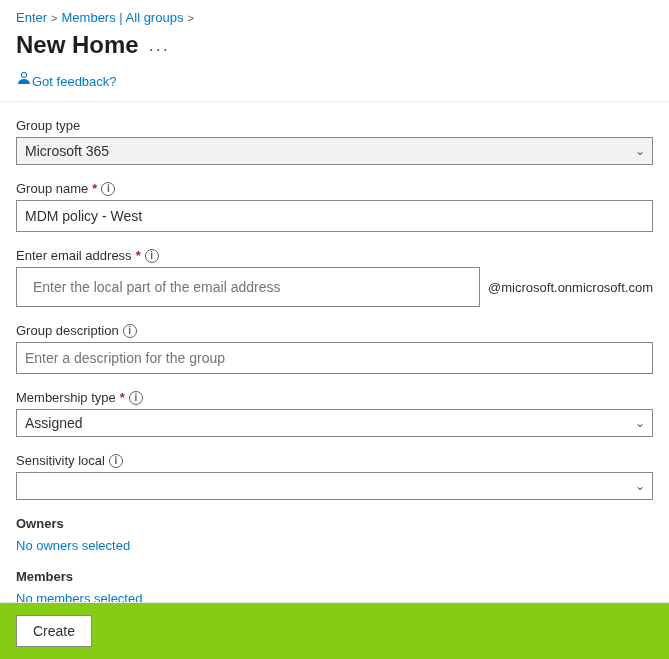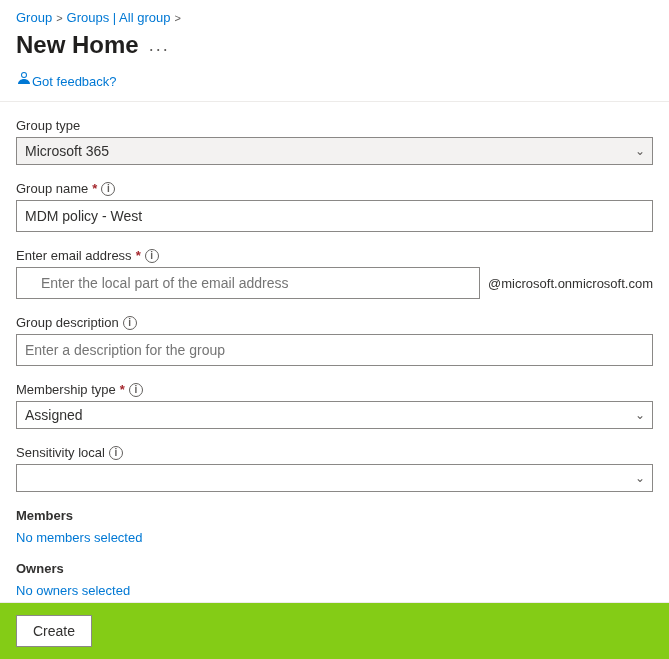--- a/index.html
+++ b/index.html
@@ -146,24 +146,24 @@
     .form-input.has-value {
       background: #fff;
     }
     .email-row {
       display: flex;
       align-items: center;
       gap: 8px;
     }
     .email-input {
       flex: 1;
-      height: 32px;
+      height: 40px;
       border: 1px solid #8a8886;
       background: #fff;
-      padding: 0 24px;
+      padding: 0 16px;
       font-size: 14px;
       color: #323130;
     }
     .email-domain {
       font-size: 13px;
       color: #323130;
       white-space: nowrap;
     }
     .section-heading {
       font-size: 13px;
@@ -190,23 +190,23 @@
       cursor: pointer;
       height: 32px;
     }
   </style>
 </head>
 <body>
 
 <div class="page-wrapper">
 
   <div class="breadcrumb-bar">
-    <span class="breadcrumb-link">Group</span>
+    <span class="breadcrumb-link">Enter</span>
     <span class="breadcrumb-sep">&gt;</span>
-    <span class="breadcrumb-link">Groups | All group</span>
+    <span class="breadcrumb-link">Members | All groups</span>
     <span class="breadcrumb-sep">&gt;</span>
   </div>
 
   <div class="page-header">
     <h1 class="page-title">New Home</h1>
     <span class="more-icon">...</span>
   </div>
 
   <div class="feedback-bar">
     <span class="feedback-icon">
@@ -278,27 +278,27 @@
       </div>
       <div class="select-wrapper">
         <select class="form-select" style="background:#fff;">
           <option value=""></option>
         </select>
         <span class="chevron-down">⌄</span>
       </div>
     </div>
 
     <div class="field-group">
+      <div class="section-heading">Owners</div>
+      <span class="link-text">No owners selected</span>
+    </div>
+
+    <div class="field-group">
       <div class="section-heading">Members</div>
       <span class="link-text">No members selected</span>
     </div>
 
-    <div class="field-group">
-      <div class="section-heading">Owners</div>
-      <span class="link-text">No owners selected</span>
-    </div>
-
   </div>
 
   <div class="footer-bar">
     <button class="create-button">Create</button>
   </div>
 </div>
 
 </body></html>

